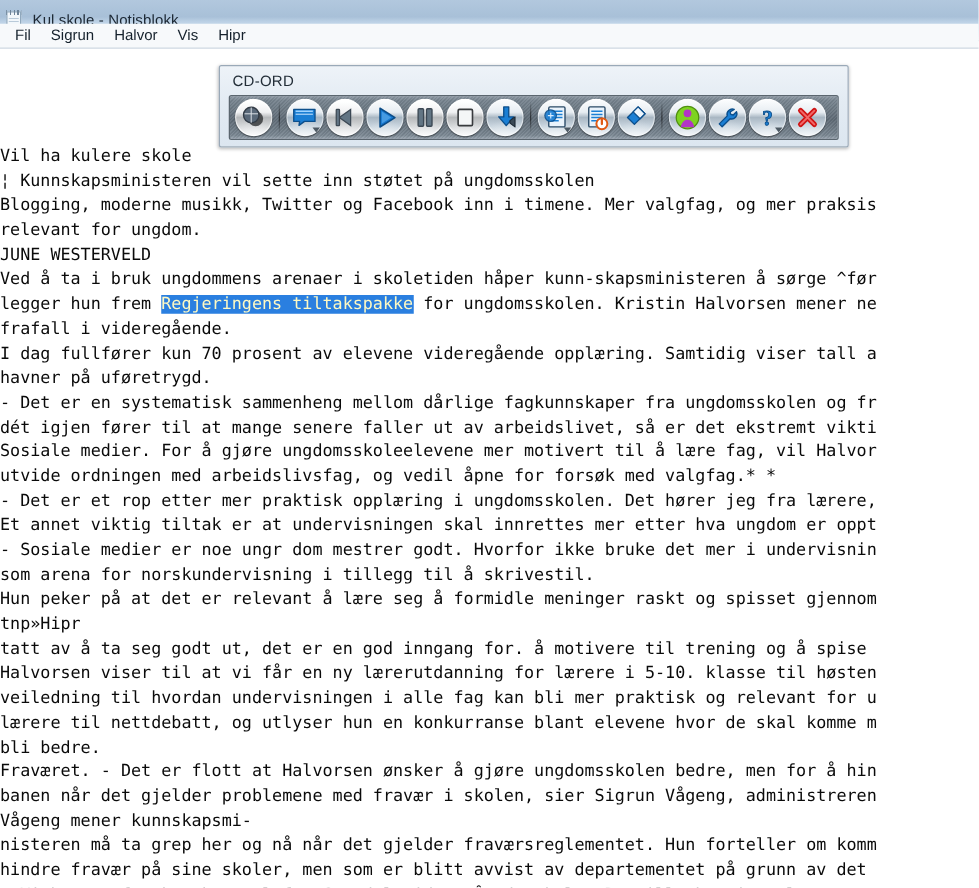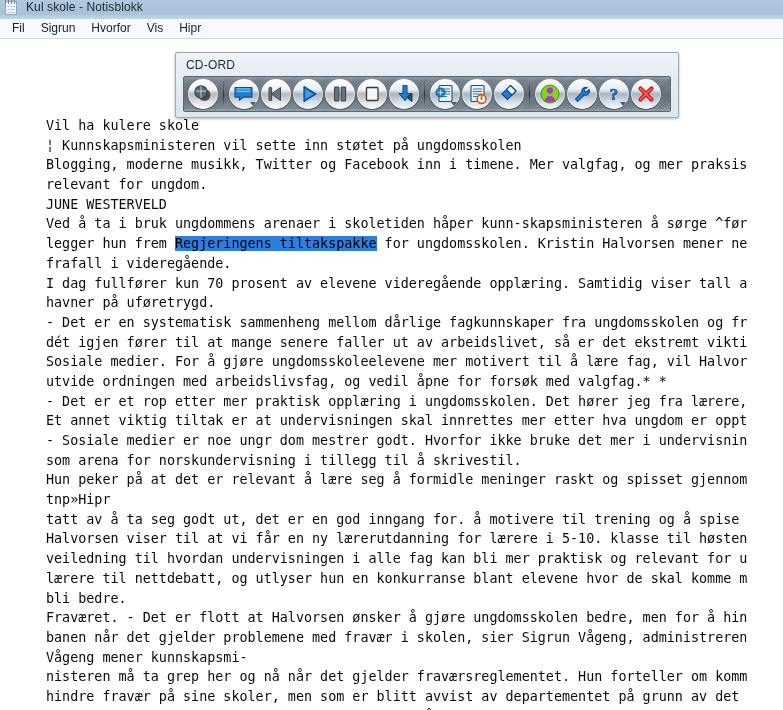--- a/index.html
+++ b/index.html
@@ -30,20 +30,21 @@
     width: 783px;
     height: 33px;
     background: linear-gradient(to bottom,
         #b2c8de 0%,
         #a8c0d8 42%,
         #bdd2e6 55%,
         #dbe8f4 88%,
         #eef4fa 100%);
     border-bottom: 1px solid #c6d6e4;
     display: flex;
+    align-items: center;
     box-sizing: border-box;
   }
   .title-icon {
     width: 16px;
     height: 16px;
     margin-left: 4px;
     margin-right: 6px;
     position: relative;
     flex: 0 0 auto;
   }
@@ -115,25 +116,24 @@
     font-size: 13.4px;
     line-height: 19.7px;
     color: #0a0a0a;
     white-space: pre;
     letter-spacing: 0px;
   }
   .doc .line {
     height: 19.7px;
     white-space: pre;
     overflow: hidden;
-    padding-left: 46px;
   }
   .sel {
     background: #2a7fe0;
-    color: #000000;
+    color: #fef9c3;
   }
 
   
   .cdord {
     position: absolute;
     left: 175px;
     top: 52px;
     width: 504px;
     height: 66px;
     background: linear-gradient(to bottom, #eef3f8 0%, #e3ebf3 45%, #dce6f0 100%);
@@ -218,21 +218,21 @@
       <div class="pad"></div>
       <div class="lines"></div>
       <div class="spiral"></div>
     </div>
     <div class="title-text">Kul skole - Notisblokk</div>
   </div>
 
   <div class="menubar">
     <div class="menu-item">Fil</div>
     <div class="menu-item">Sigrun</div>
-    <div class="menu-item">Hvorfor</div>
+    <div class="menu-item">Halvor</div>
     <div class="menu-item">Vis</div>
     <div class="menu-item">Hipr</div>
   </div>
 
   <div class="textarea">
     <div class="doc" id="doc"><div class="line">Vil ha kulere skole</div><div class="line">¦ Kunnskapsministeren vil sette inn støtet på ungdomsskolen</div><div class="line">Blogging, moderne musikk, Twitter og Facebook inn i timene. Mer valgfag, og mer praksis</div><div class="line">relevant for ungdom.</div><div class="line">JUNE WESTERVELD</div><div class="line">Ved å ta i bruk ungdommens arenaer i skoletiden håper kunn-skapsministeren å sørge ^før</div><div class="line"><span>legger hun frem </span><span class="sel">Regjeringens tiltakspakke</span><span> for ungdomsskolen. Kristin Halvorsen mener ne</span></div><div class="line">frafall i videregående.</div><div class="line">I dag fullfører kun 70 prosent av elevene videregående opplæring. Samtidig viser tall a</div><div class="line">havner på uføretrygd.</div><div class="line">- Det er en systematisk sammenheng mellom dårlige fagkunnskaper fra ungdomsskolen og fr</div><div class="line">dét igjen fører til at mange senere faller ut av arbeidslivet, så er det ekstremt vikti</div><div class="line">Sosiale medier. For å gjøre ungdomsskoleelevene mer motivert til å lære fag, vil Halvor</div><div class="line">utvide ordningen med arbeidslivsfag, og vedil åpne for forsøk med valgfag.* *</div><div class="line">- Det er et rop etter mer praktisk opplæring i ungdomsskolen. Det hører jeg fra lærere,</div><div class="line">Et annet viktig tiltak er at undervisningen skal innrettes mer etter hva ungdom er oppt</div><div class="line">- Sosiale medier er noe ungr dom mestrer godt. Hvorfor ikke bruke det mer i undervisnin</div><div class="line">som arena for norskundervisning i tillegg til å skrivestil.</div><div class="line">Hun peker på at det er relevant å lære seg å formidle meninger raskt og spisset gjennom</div><div class="line">tnp»Hipr</div><div class="line">tatt av å ta seg godt ut, det er en god inngang for. å motivere til trening og å spise</div><div class="line">Halvorsen viser til at vi får en ny lærerutdanning for lærere i 5-10. klasse til høsten</div><div class="line">veiledning til hvordan undervisningen i alle fag kan bli mer praktisk og relevant for u</div><div class="line">lærere til nettdebatt, og utlyser hun en konkurranse blant elevene hvor de skal komme m</div><div class="line">bli bedre.</div><div class="line">Fraværet. - Det er flott at Halvorsen ønsker å gjøre ungdomsskolen bedre, men for å hin</div><div class="line">banen når det gjelder problemene med fravær i skolen, sier Sigrun Vågeng, administreren</div><div class="line">Vågeng mener kunnskapsmi-</div><div class="line">nisteren må ta grep her og nå når det gjelder fraværsreglementet. Hun forteller om komm</div><div class="line">hindre fravær på sine skoler, men som er blitt avvist av departementet på grunn av det</div><div class="line">- Vi har et ferskt eksempel fra Gausdal videregående skole. De ville henvise elever som</div></div>
   </div>
 
   <div class="cdord">
     <div class="cdord-title">CD-ORD</div>

